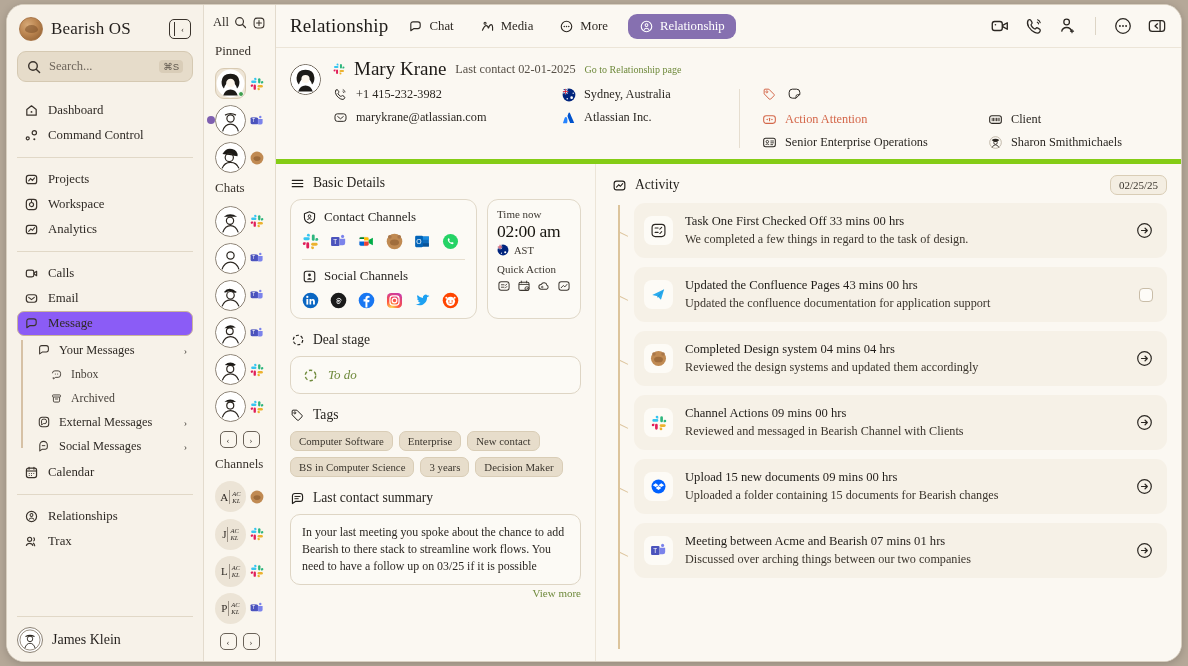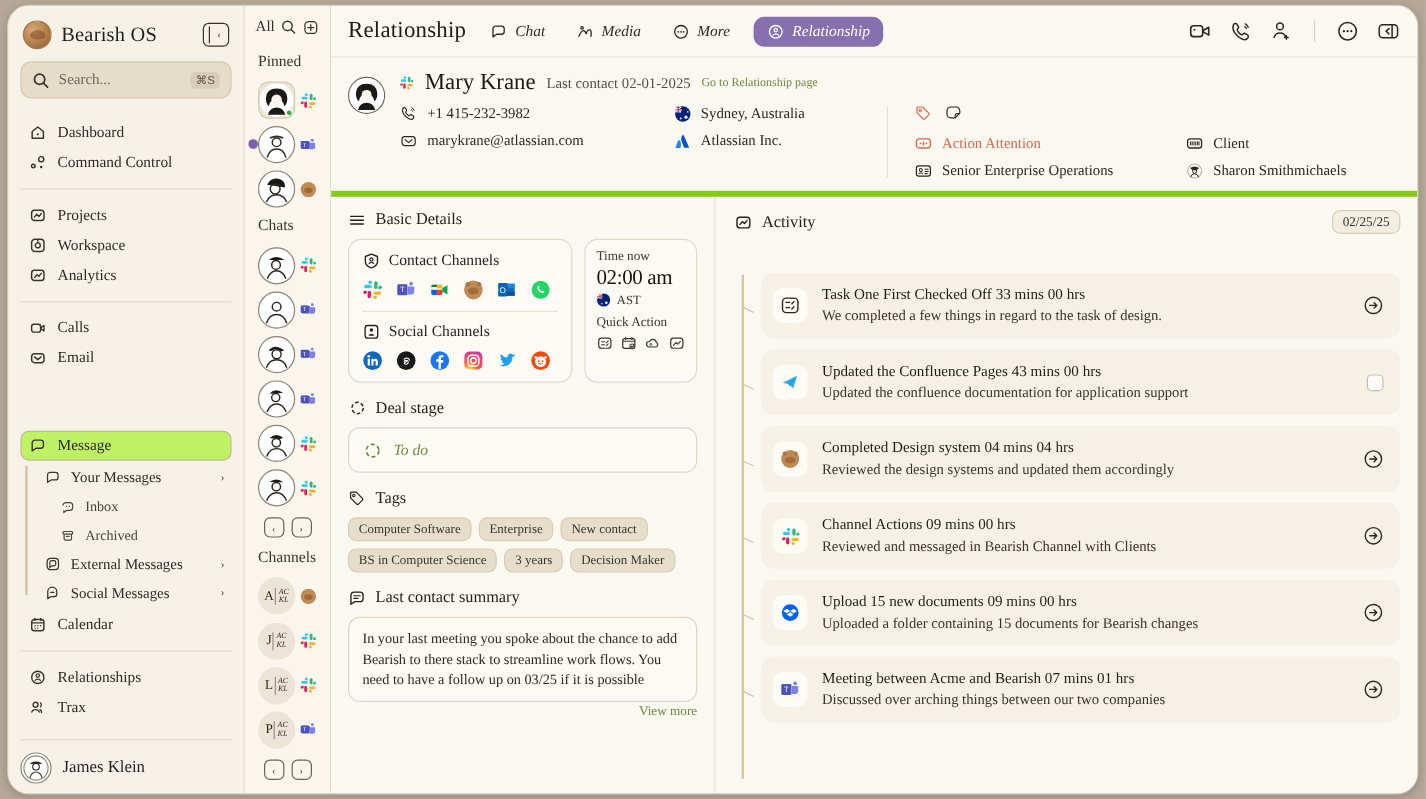--- a/index.html
+++ b/index.html
@@ -60,21 +60,21 @@
     font-size:9.5px; color:#5e564c; font-family:"Liberation Sans", sans-serif;
   }
 
   .navgroup { padding: 2px 0; }
   .navgroup + .navgroup { border-top:1px solid #e1d8c7; margin-top:7px; padding-top:9px; }
   .nav {
     display:flex; align-items:center; gap:9px;
     padding: 5px 7px; border-radius:7px; cursor:pointer;
     font-size:12.8px; color:#2f2a25; line-height:1.1;
   }
-  .nav.active { background:#bef264; border:1px solid #cbb59b; padding:4px 6px;margin-top:48px; }
+  .nav.active { background:#8b5cf6; border:1px solid #cbb59b; padding:4px 6px; }
   .nav .ico { width:15px; height:15px; flex:0 0 15px; display:flex; align-items:center; justify-content:center;}
   .nav .lbl { flex:1; }
 
   .submenu { position:relative; padding-left: 10px; margin: 2px 0 2px 4px; }
   .submenu::before{
     content:""; position:absolute; left:0; top:2px; bottom:10px; width:1.5px; background:#d6c1a5;
   }
   .sub { display:flex; align-items:center; gap:8px; padding:4.5px 6px; cursor:pointer; font-size:12.4px; color:#2f2a25;}
   .sub.deep { padding-left: 18px; font-size:11.8px; color:#4a443d; }
   .sub .ico { width:14px; height:14px; flex:0 0 14px; display:flex; align-items:center; justify-content:center;}
@@ -123,21 +123,21 @@
   }
   .chan-av .ac{ display:flex;flex-direction:column; font-size:6.6px; line-height:1.12; border-left:1px solid #9b9286; padding-left:2px;}
 
   
   .main { flex:1; display:flex; flex-direction:column; min-width:0; background:#fbf8f2;}
   .topbar {
     height:43px; flex:0 0 43px; display:flex; align-items:center; gap:14px;
     padding: 0 14px 0 14px; border-bottom:1px solid #ece5d8;
   }
   .topbar h1 { font-size:19px; color:#1e1b18; font-weight:normal; letter-spacing:.2px;}
-  .tab { display:flex; align-items:center; gap:6px; font-size:12.8px; color:#2e2923; cursor:pointer; padding:4px 6px; border-radius:7px;font-style:italic;}
+  .tab { display:flex; align-items:center; gap:6px; font-size:12.8px; color:#2e2923; cursor:pointer; padding:4px 6px; border-radius:7px;}
   .tab.on { background:#8670b0; color:#fff; padding:5px 11px; border-radius:9px; }
   .tab .ico{ width:15px;height:15px; display:flex; align-items:center; justify-content:center;}
   .tb-spacer{flex:1;}
   .tbi { width:20px;height:20px; display:flex;align-items:center;justify-content:center; cursor:pointer;}
   .vdiv{ width:1px; height:18px; background:#ddd5c6; margin:0 3px;}
 
   
   .chead { padding: 10px 24px 9px 14px; border-bottom:5px solid #84cc16; display:flex; gap:12px;}
   .chead-av{
     width:31px;height:31px;border-radius:50%;border:1.2px solid #6f665a;background:#fff;
@@ -157,21 +157,21 @@
   .ccol.c4{flex:1; padding-left:12px;}
   .citem{display:flex;align-items:center;gap:8px;font-size:12.3px;color:#2b2722;}
   .citem .ico{width:15px;height:15px;flex:0 0 15px;display:flex;align-items:center;justify-content:center;}
   .citem.warn{color:#d4674a;}
   .cdiv{width:1px;background:#e6ded0; margin:2px 0;}
   .ctagicons{display:flex;gap:10px;height:15px;margin-bottom:2px;}
 
   
   .body{flex:1; display:flex; min-height:0;}
   .left{ width:320px; flex:0 0 320px; border-right:1px solid #ece5d8; padding:11px 14px 6px 14px; overflow:hidden;}
-  .right{ flex:1; padding:11px 14px 6px 16px; min-width:0; display:flex; flex-direction:column;gap:24px;}
+  .right{ flex:1; padding:11px 14px 6px 16px; min-width:0; display:flex; flex-direction:column;}
 
   .sechead{display:flex;align-items:center;gap:8px;font-size:13.6px;color:#221f1b;margin-bottom:8px;}
   .sechead .ico{width:15px;height:15px;display:flex;align-items:center;justify-content:center;}
 
   .cardrow{display:flex; gap:10px; margin-bottom:13px;}
   .card{
     border:1px solid #e0d8c8; border-radius:11px; background:#fcfaf5;
     padding:9px 11px;
   }
   .card.channels{flex:1;}

